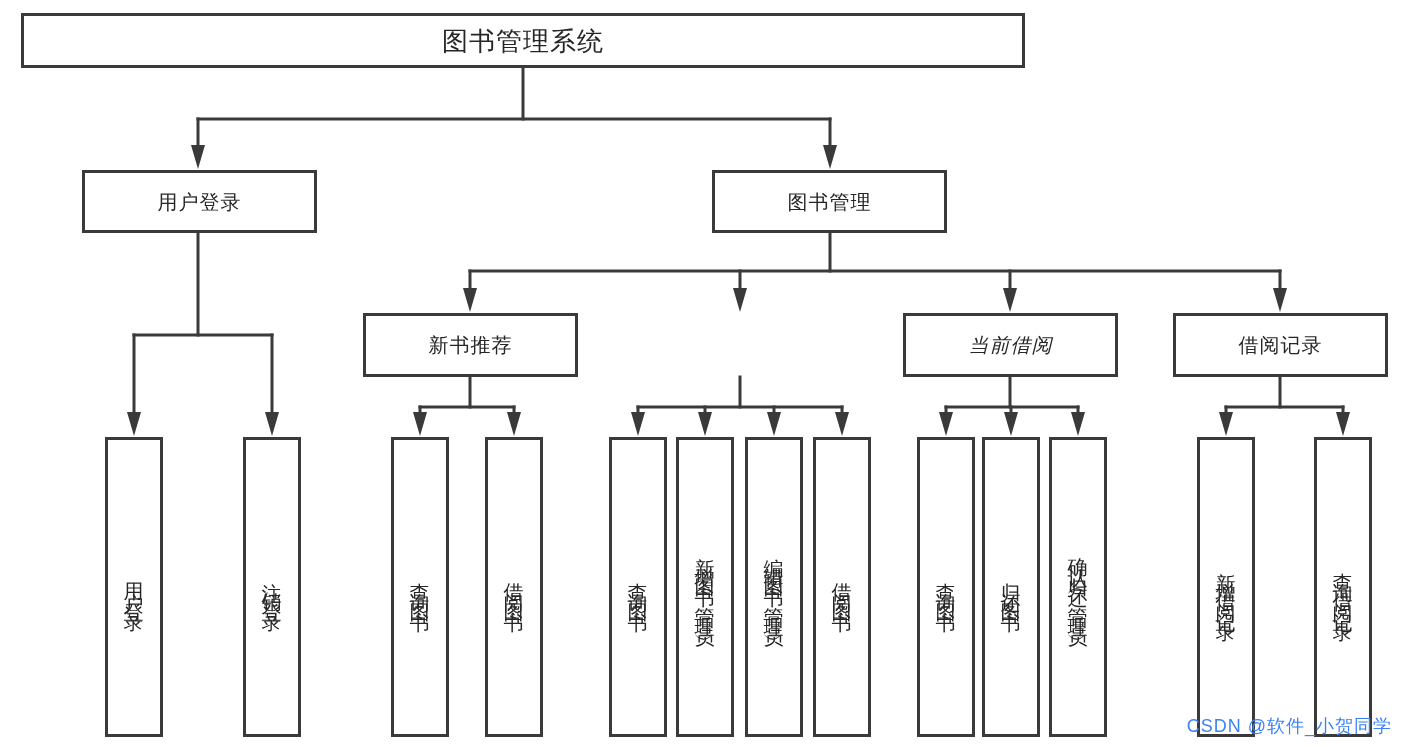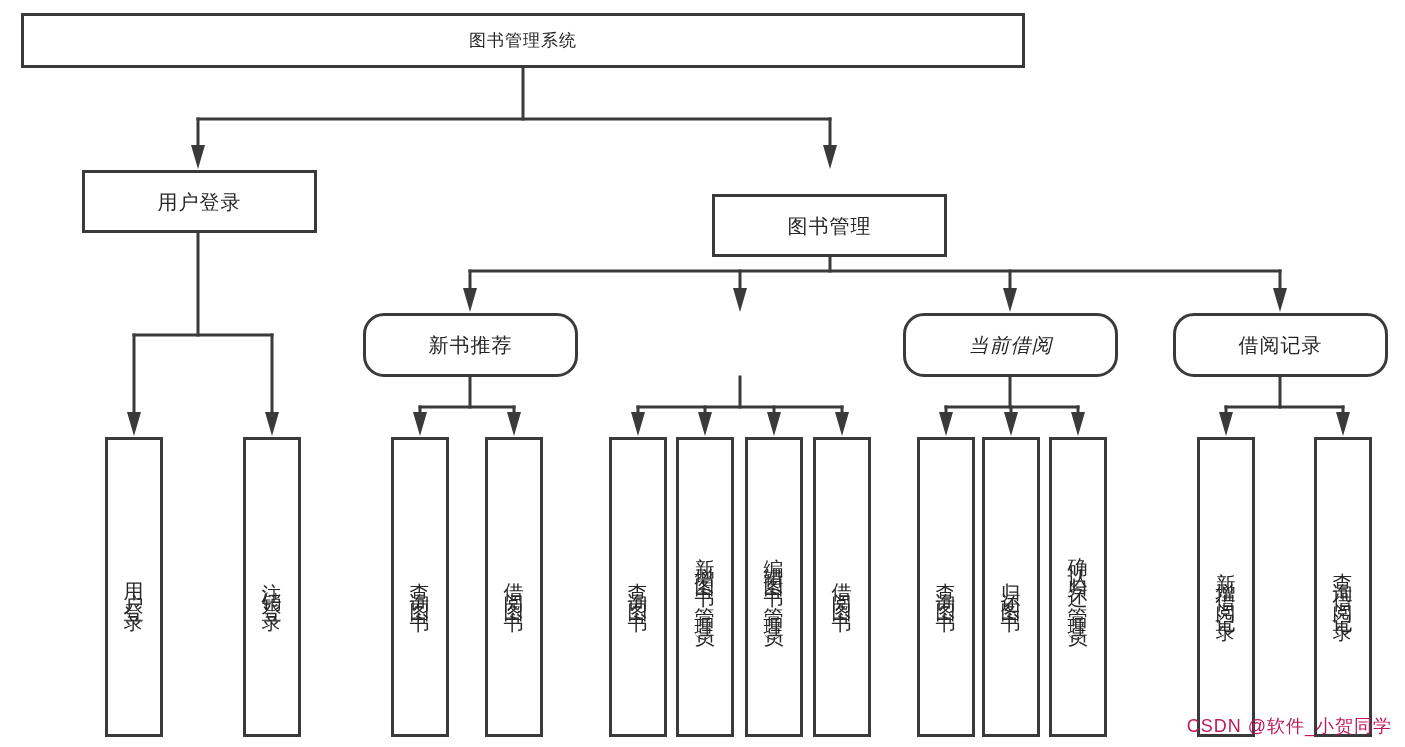--- a/index.html
+++ b/index.html
@@ -32,40 +32,40 @@
     align-items: center;
     justify-content: center;
     color: #262626;
     font-size: 20px;
     letter-spacing: 1px;
     text-align: center;
     line-height: 1;
   }
   .box.root {
     left: 21px; top: 13px; width: 1004px; height: 55px;
-    font-size: 17px;
+    font-size: 26px;
   }
   .box.lvl2 { top: 170px; width: 235px; height: 63px; }
-  .box.lvl3 { top: 313px; height: 64px; border-radius: 21px; }
+  .box.lvl3 { top: 313px; height: 64px; }
   .box.leaf {
     top: 437px;
     width: 58px;
     height: 300px;
     writing-mode: vertical-rl;
     text-orientation: mixed;
     letter-spacing: 10px;
     font-size: 20px;
     line-height: 1;
     padding: 4px 0;
   }
   #watermark {
     position: absolute;
     top: 714px;
     right: 13px;
-    color: #be185d;
+    color: #3b82f6;
     font-size: 18px;
     letter-spacing: 1px;
     z-index: 5;
     white-space: nowrap;
   }
   .stroke {
     stroke: #3a3a3a;
     stroke-width: 3;
     fill: none;
     stroke-linecap: square;
@@ -146,21 +146,21 @@
       <line class="stroke" x1="1226" y1="407" x2="1226" y2="420"></line>
       <polygon class="arrowhead" points="1219,412 1233,412 1226,436"></polygon>
       <line class="stroke" x1="1343" y1="407" x2="1343" y2="420"></line>
       <polygon class="arrowhead" points="1336,412 1350,412 1343,436"></polygon>
     </g>
   </svg>
 
   <div class="box root">图书管理系统</div>
 
   <div class="box lvl2" style="left:82px;">用户登录</div>
-  <div class="box lvl2" style="left:712px;margin-top:24px;">图书管理</div>
+  <div class="box lvl2" style="left:712px;">图书管理</div>
 
   <div class="box lvl3" style="left:363px;width:215px;">新书推荐</div>
   <div class="box lvl3" style="left:903px;width:215px;font-style:italic;">当前借阅</div>
   <div class="box lvl3" style="left:1173px;width:215px;text-align:center;">借阅记录</div>
 
   <div class="box leaf" style="left:105px;">用户登录</div>
   <div class="box leaf" style="left:243px;">注销登录</div>
 
   <div class="box leaf" style="left:391px;">查询图书</div>
   <div class="box leaf" style="left:485px;">借阅图书</div>

